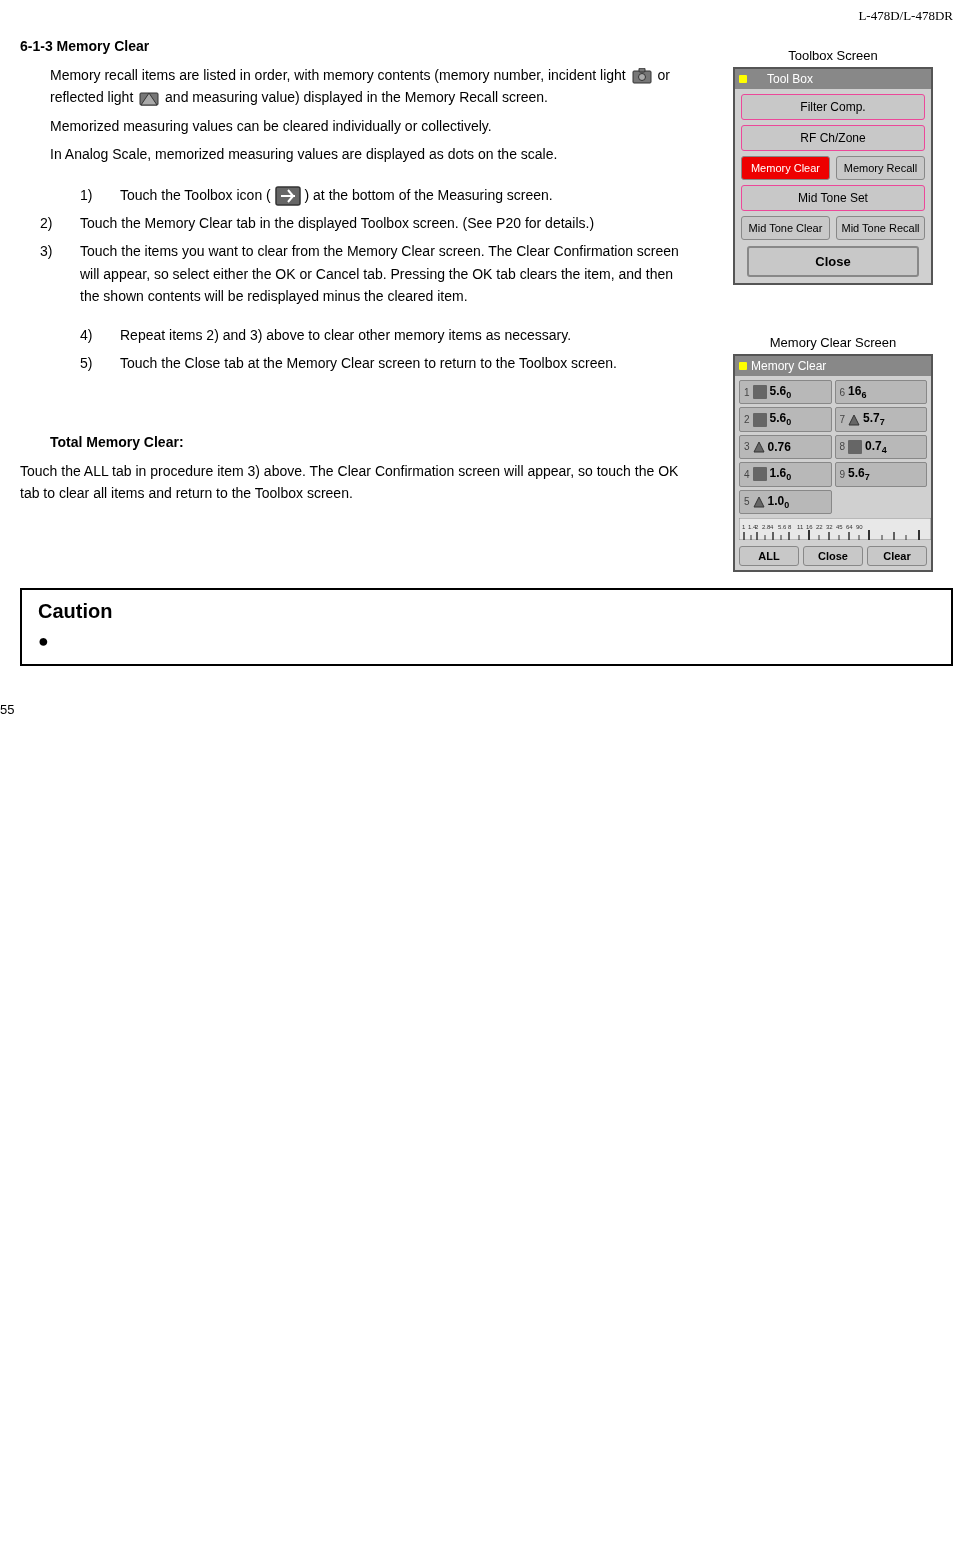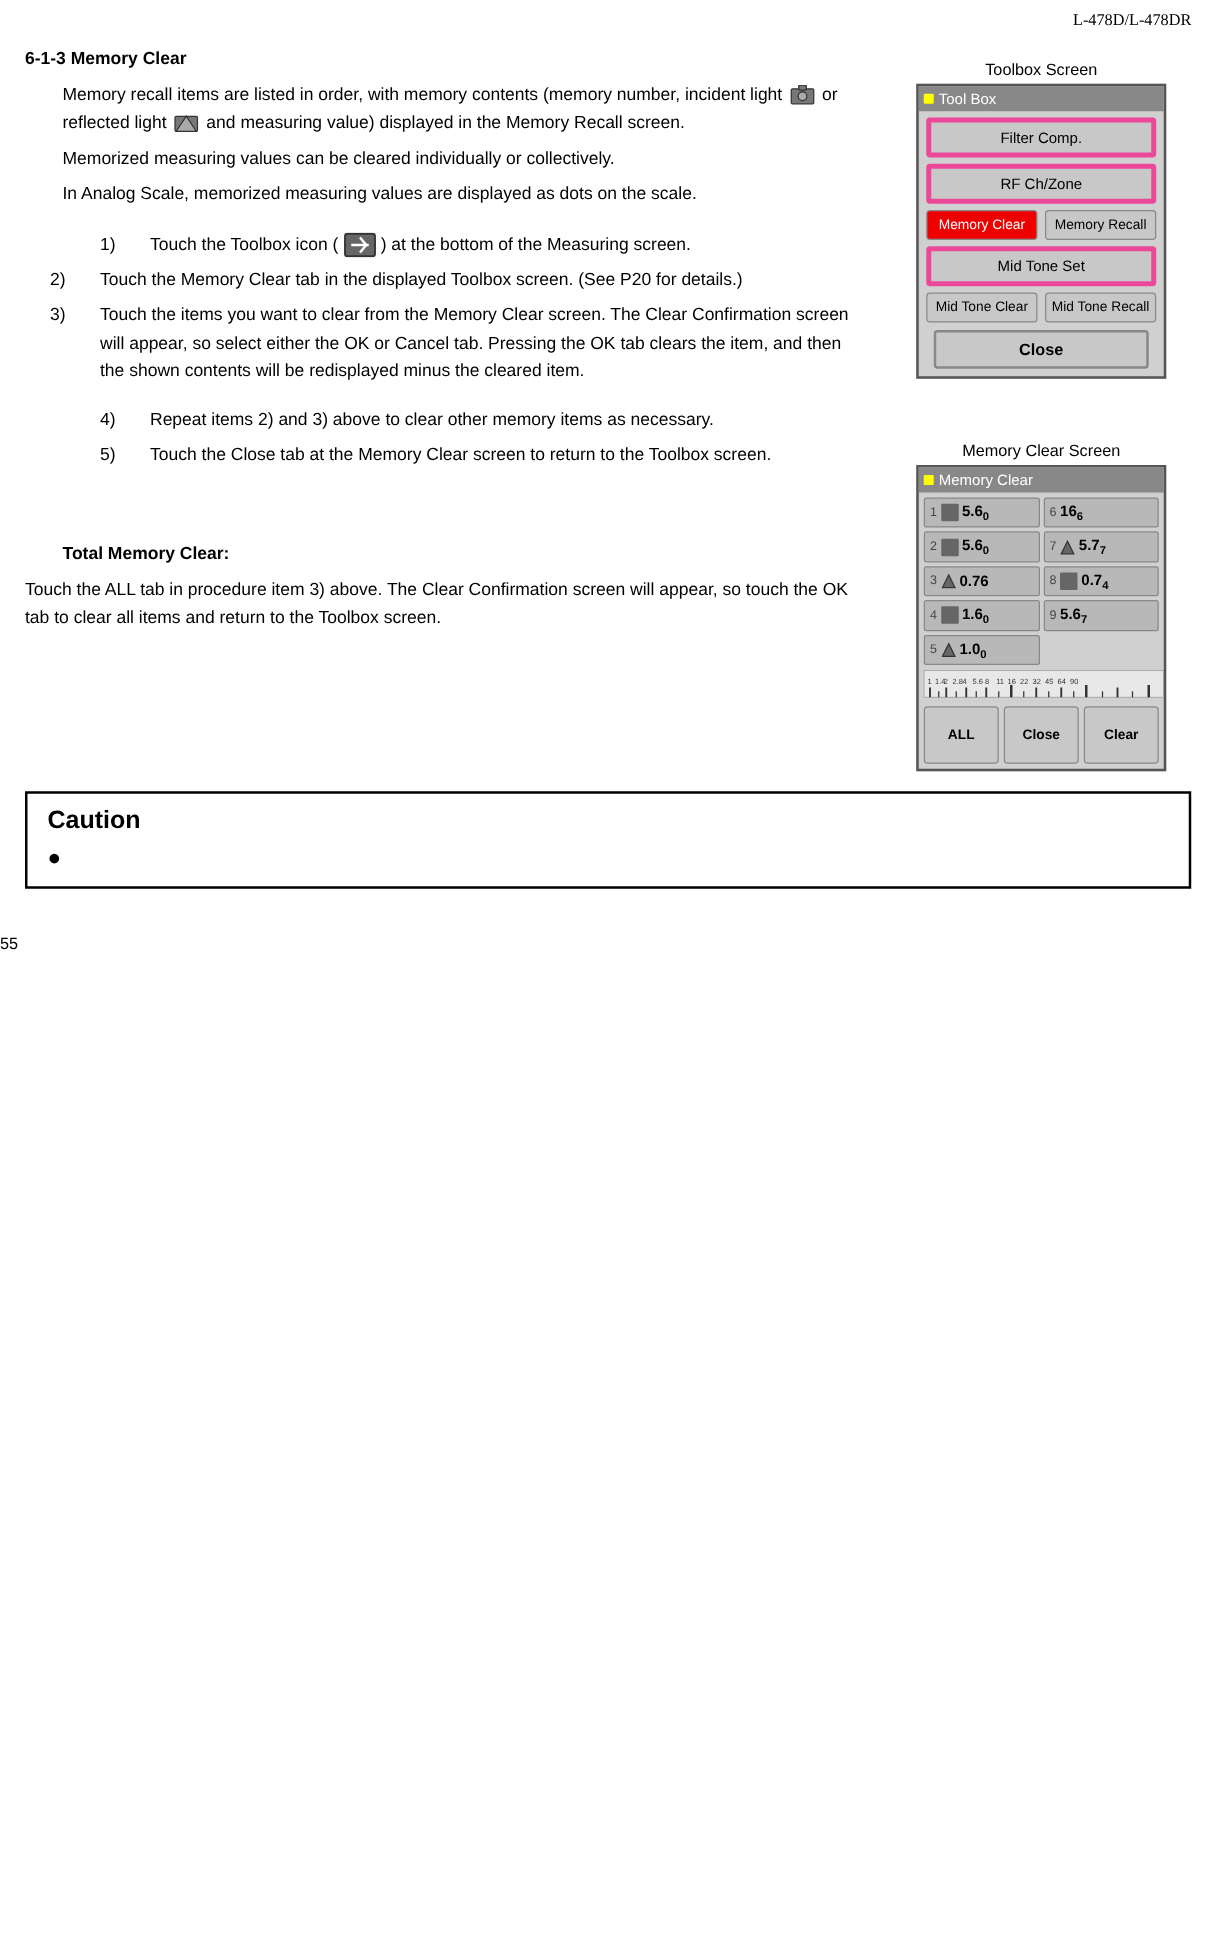--- a/index.html
+++ b/index.html
@@ -77,38 +77,38 @@
       font-size: 11px;
     }
     .toolbox-title-bar {
       background: #888;
       color: #fff;
       text-align: center;
       padding: 3px 0;
       font-size: 12px;
       display: flex;
       align-items: center;
-      gap: 4px;
+      gap: 20px;
       padding-left: 4px;
     }
     .toolbox-title-dot {
       width: 8px;
       height: 8px;
       background: #ff0;
       border-radius: 1px;
       display: inline-block;
     }
     .toolbox-btn {
       display: block;
       width: calc(100% - 12px);
       margin: 5px auto;
       padding: 5px 0;
       text-align: center;
       background: #c8c8c8;
-      border: 4px solid #ec4899;
+      border: 1px solid #ec4899;
       border-radius: 3px;
       font-size: 12px;
       cursor: pointer;
     }
     .toolbox-row {
       display: flex;
       justify-content: center;
       gap: 6px;
       margin: 5px 6px;
     }
@@ -193,21 +193,21 @@
       border-radius: 1px;
       display: inline-block;
     }
     .memory-bottom-row {
       display: flex;
       gap: 4px;
       margin: 4px 4px 4px 4px;
     }
     .mem-bottom-btn {
       flex: 1;
-      padding: 16px 0;
+      padding: 3px 0;
       text-align: center;
       background: #c8c8c8;
       border: 1px solid #888;
       border-radius: 3px;
       font-size: 11px;
       font-weight: bold;
       cursor: pointer;
     }
     .page-number {
       text-align: left;

